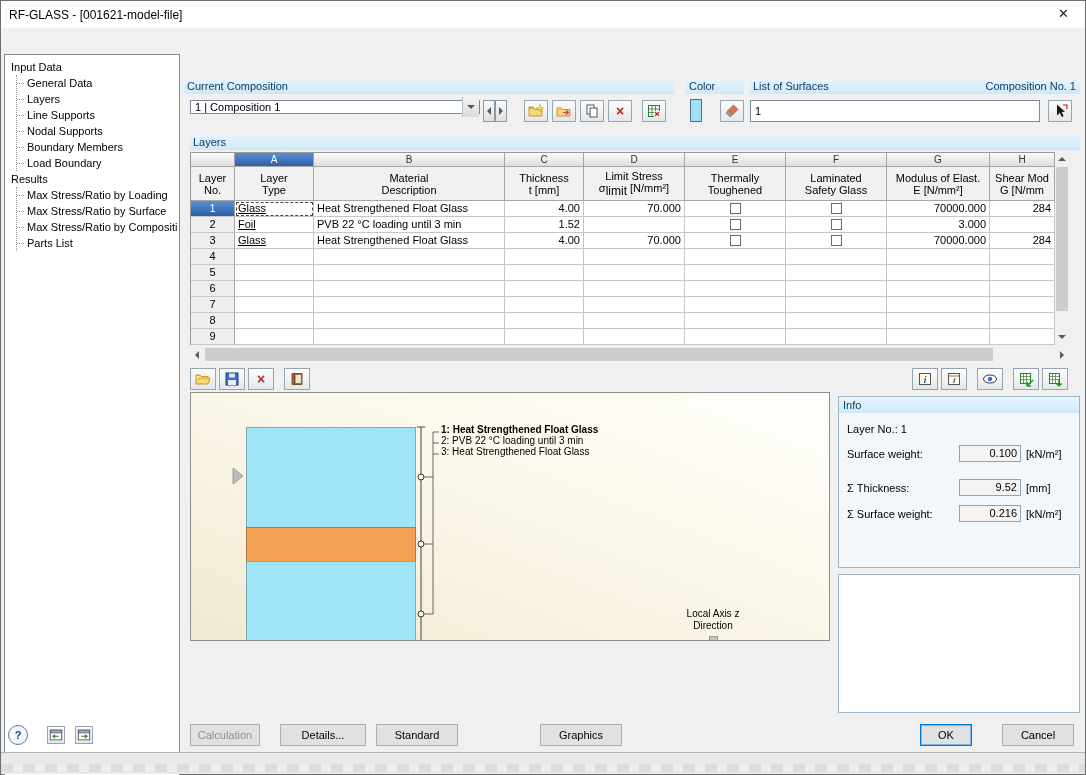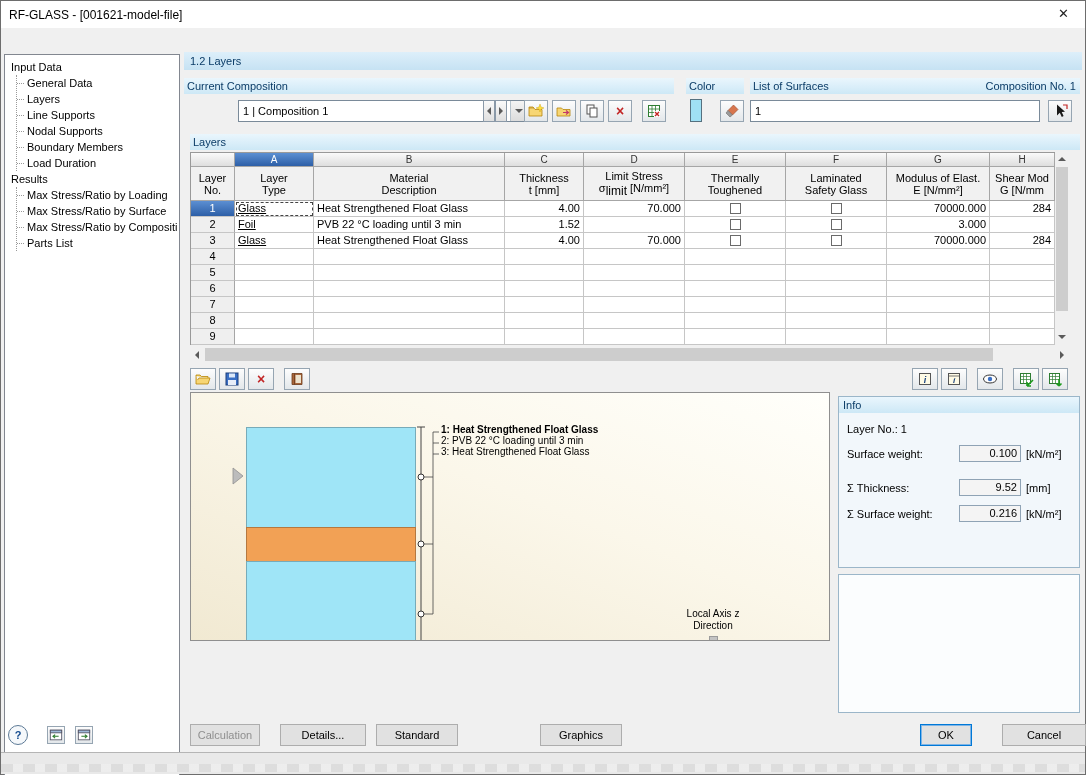--- a/index.html
+++ b/index.html
@@ -30,21 +30,21 @@
   .tri-l { border-top:4px solid transparent; border-bottom:4px solid transparent; border-right:4px solid #5a5a5a; }
   .tri-r { border-top:4px solid transparent; border-bottom:4px solid transparent; border-left:4px solid #5a5a5a; }
   .tri-u { border-left:4px solid transparent; border-right:4px solid transparent; border-bottom:4px solid #5a5a5a; }
   .tri-d { border-left:4px solid transparent; border-right:4px solid transparent; border-top:4px solid #5a5a5a; }
 
   
   .section-title { position:absolute; left:184px; top:52px; width:898px; height:18px; line-height:18px; padding-left:6px; background:linear-gradient(#ddeffa,#c6e2f3); color:#0b3c67; }
   .gheader { position:absolute; height:16px; line-height:16px; padding-left:3px; background:linear-gradient(#eaf6fd,#cde8f6); color:#0b3c67; }
 
   
-  .combo { position:absolute; height:22px; background:#fff; border:1px solid #7a8a99; display:flex; align-items:center;margin-left:48px; }
+  .combo { position:absolute; height:14px; background:#fff; border:1px solid #7a8a99; display:flex; align-items:center; }
   .combo .combo-text { flex:1; padding-left:4px; }
   .combo .combo-arrow { width:17px; height:20px; border-left:1px solid #b5c2cc; background:linear-gradient(#f4f4f4,#dcdcdc); display:flex; align-items:center; justify-content:center; }
   .mini-btn { position:absolute; width:12px; height:22px; border:1px solid #8a99a8; background:linear-gradient(#fafafa,#dfdfdf); display:flex; align-items:center; justify-content:center; }
   .icon-btn { position:absolute; width:24px; height:22px; border:1px solid #96a5b2; background:linear-gradient(#fdfdfd,#e3e7ea); display:flex; align-items:center; justify-content:center; }
   .icon-btn .x { color:#c22525; font-weight:bold; font-size:14px; line-height:1; }
   .ico { display:block; }
   .textbox { position:absolute; height:22px; background:#fff; border:1px solid #7a8a99; line-height:20px; padding-left:4px; }
   .swatch { position:absolute; width:12px; height:23px; border:1px solid #55707f; }
 
   
@@ -112,21 +112,21 @@
 
   <div class="sidebar">
     <div class="tree">
       <div class="tree-root">Input Data</div>
       <div class="tree-kids">
         <div class="tree-item">General Data</div>
         <div class="tree-item">Layers</div>
         <div class="tree-item">Line Supports</div>
         <div class="tree-item">Nodal Supports</div>
         <div class="tree-item">Boundary Members</div>
-        <div class="tree-item">Load Duration</div>
+        <div class="tree-item">Load Boundary</div>
       </div>
       <div class="tree-root">Results</div>
       <div class="tree-kids">
         <div class="tree-item">Max Stress/Ratio by Loading</div>
         <div class="tree-item">Max Stress/Ratio by Surface</div>
         <div class="tree-item">Max Stress/Ratio by Composition</div>
         <div class="tree-item">Parts List</div>
       </div>
     </div>
 
@@ -134,21 +134,20 @@
       <div class="sb-btn" style="left:0;top:0;width:14px;height:15px;">
           <span class="tri tri-l"></span>
         </div>
       <div class="sb-thumb" style="left:15px;top:1px;width:70px;height:13px;"></div>
       <div class="sb-btn" style="right:0;top:0;width:14px;height:15px;">
           <span class="tri tri-r"></span>
         </div>
     </div>
   </div>
 
-  <div class="section-title">1.2 Layers</div>
 
   <div class="gheader" style="left:184px;top:78px;width:490px;">Current Composition</div>
   <div class="gheader" style="left:686px;top:78px;width:58px;">Color</div>
   <div class="gheader" style="left:750px;top:78px;width:330px;display:flex;justify-content:space-between;padding-right:4px;">
     <span>List of Surfaces</span>
     <span>Composition No. 1</span>
   </div>
 
   <div class="combo" style="left:190px;top:100px;width:290px;">
     <span class="combo-text">1 | Composition 1</span>
@@ -527,16 +526,16 @@
         <rect x="1.5" y="2.5" width="13" height="3" fill="#9db8d8" stroke="#556"></rect>
         <path d="M5 9.5 L11 9.5 M9 7.5 L11.5 9.5 L9 11.5" stroke="#2a7a2a" fill="none" stroke-width="1.2"></path>
       </svg>
   </div>
 
   <div class="btn disabled" style="left:190px;top:724px;width:70px;">Calculation</div>
   <div class="btn" style="left:280px;top:724px;width:86px;">Details...</div>
   <div class="btn" style="left:376px;top:724px;width:82px;">Standard</div>
   <div class="btn" style="left:540px;top:724px;width:82px;">Graphics</div>
   <div class="btn focus" style="left:920px;top:724px;width:52px;">OK</div>
-  <div class="btn" style="left:1002px;top:724px;width:84px;">Cancel</div>
+  <div class="btn" style="left:1002px;top:724px;width:72px;">Cancel</div>
 
   <div class="taskbar-sliver"></div>
 </div>
 
 </body></html>

